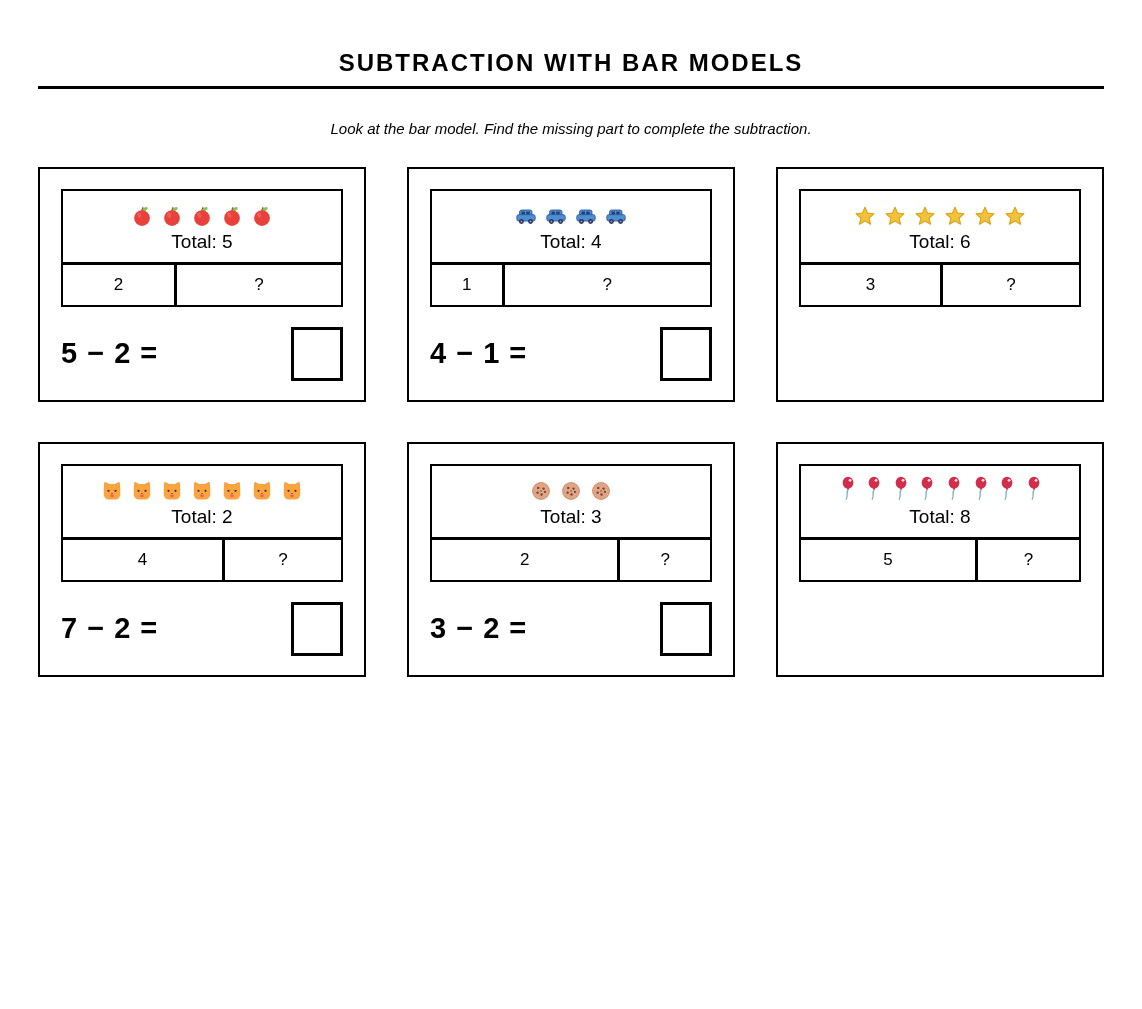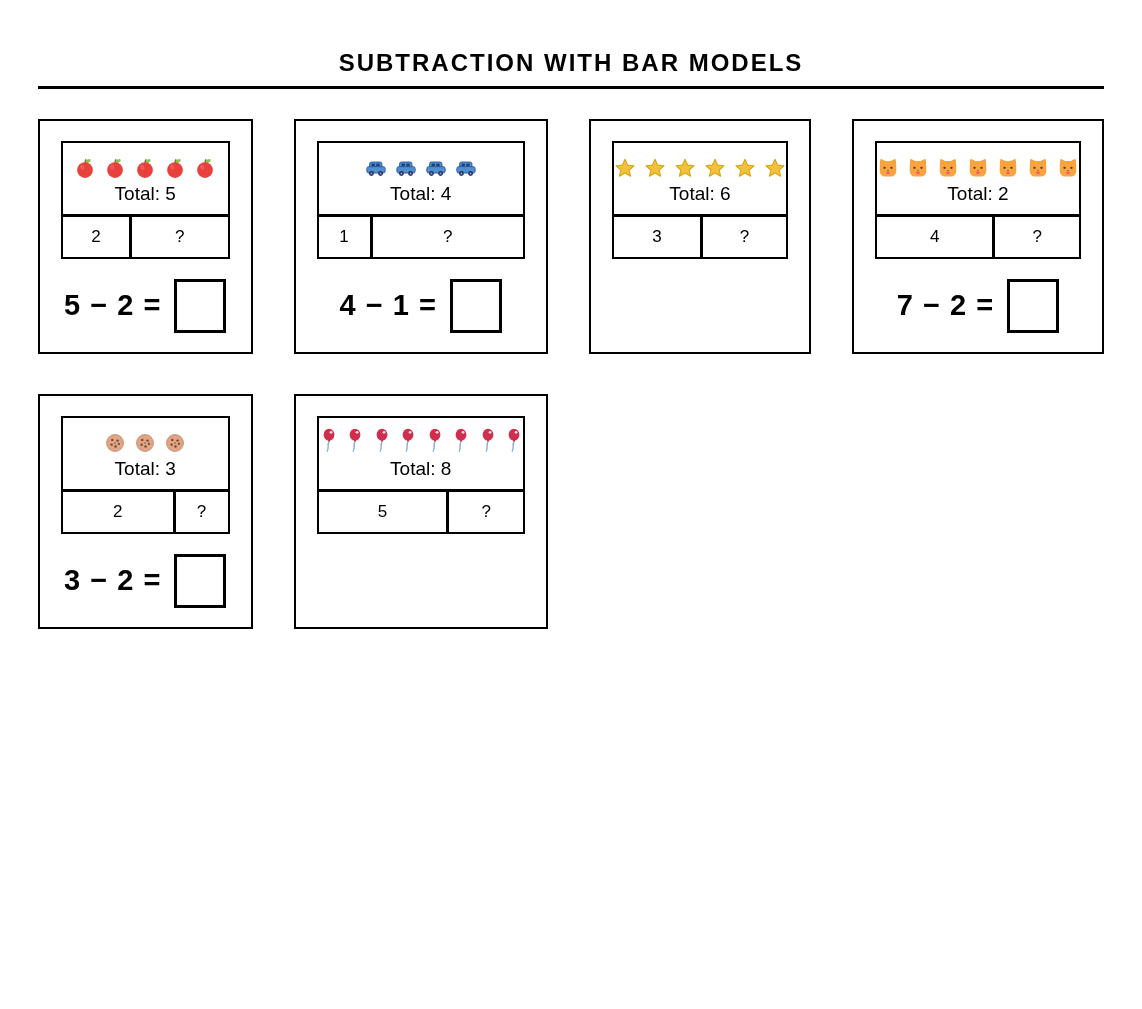--- a/index.html
+++ b/index.html
@@ -12,49 +12,50 @@
   .field { display: flex; align-items: flex-end; }
   .field-line { display: inline-block; border-bottom: 2px solid #000; height: 14px; margin-left: 6px; }
   .line-name  { width: 152px; }
   .line-date  { width: 118px; }
   .line-score { width: 155px; }
 
   .rule { border: none; border-top: 3px solid #000; margin: 9px 0 0; }
 
   .instruction { margin: 31px 0 0; text-align: center; font-style: italic; font-size: 15px; }
 
-  .grid { margin-top: 30px; display: grid; grid-template-columns: 1fr 1fr 1fr 1fr; column-gap: 41px; row-gap: 40px; }
+  .grid { margin-top: 30px; display: grid; grid-template-columns: 1fr 1fr 1fr; column-gap: 41px; row-gap: 40px; }
 
   .card { border: 2px solid #000; height: 235px; padding: 20px 21px 0; display: flex; flex-direction: column; background: #fff; }
 
   .bar-model { border: 2px solid #000; }
   .bar-total { height: 74px; border-bottom: 3px solid #000; display: flex; flex-direction: column; align-items: center; justify-content: center; gap: 4px; }
   .icon-row { display: flex; align-items: flex-end; gap: 8px; height: 26px; }
   .icon { display: inline-flex; }
   .icon svg { height: 22px; width: auto; display: block; }
   .icon[data-name="balloon-icon"] svg { height: 26px; }
   .total-label { font-size: 19px; }
 
   .bar-parts { display: flex; height: 40px; }
   .bar-part { display: flex; align-items: center; justify-content: center; font-size: 17px; }
   .bar-part-missing { flex: 1; border-left: 3px solid #000; }
 
-  .equation-row { flex: 1; display: flex; align-items: center; justify-content: center; gap: 13px; }
+  .equation-row { flex: 1; display: flex; align-items: center; justify-content: space-between; gap: 13px; }
   .equation { font-size: 29px; font-weight: bold; letter-spacing: 1px; white-space: pre; }
   .answer-box { width: 52px; height: 54px; border: 3px solid #000; background: #fff; }
 </style>
 </head>
 <body>
 
 <div class="page" data-name="worksheet-page">
   <h1 class="title" data-name="page-title">SUBTRACTION WITH BAR MODELS</h1>
 
 
   <hr class="rule" data-name="header-divider">
 
+  <p class="instruction" data-name="instruction-text">Look at the bar model. Find the missing part to complete the subtraction.</p>
 
   <main class="grid" data-name="problems-grid">
   <section class="card" data-name="problem-card">
     <div class="bar-model" data-name="bar-model">
       <div class="bar-total" data-name="bar-total-row">
         <div class="icon-row" data-name="icon-row">
               <span class="icon" data-name="apple-icon">
                 <svg viewBox="0 0 24 24">
     <path d="M12 7 C12 4.8 12.4 3.6 13.4 2.6" stroke="#795548" stroke-width="1.6" fill="none"></path>
     <ellipse cx="15.4" cy="4.4" rx="3.1" ry="1.8" transform="rotate(-26 15.4 4.4)" fill="#8bc34a"></ellipse>

